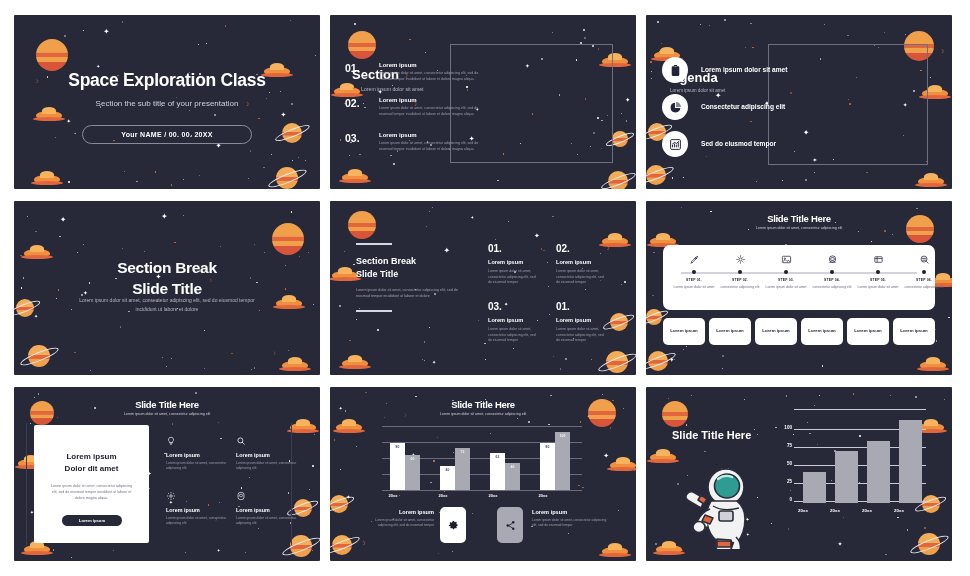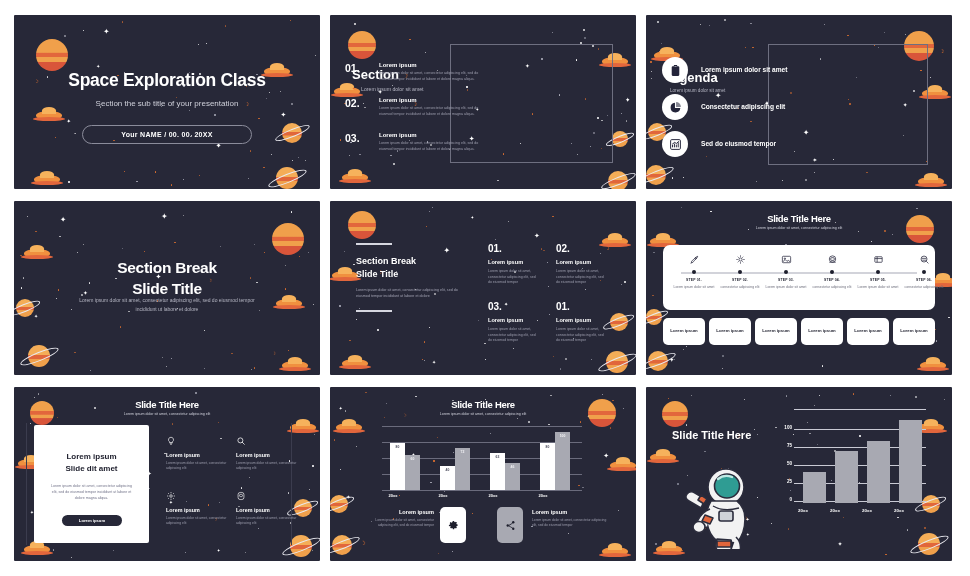--- a/index.html
+++ b/index.html
@@ -876,21 +876,21 @@
         <div class="ring" style="left: -9.24px; top: 6.6px; width: 40.7px; height: 9.24px;"></div>
       </div>
     <div class="bg7"></div>
     <div class="rail" style="left:12px;top:36px;width:1px;height:122px"></div>
     <div class="rail" style="left:277px;top:36px;width:1px;height:122px"></div>
     <div class="s-title-lg s7-title">Slide Title Here</div>
     <div class="s-sub s7-sub">Lorem ipsum dolor sit amet, consectetur adipiscing elit</div>
     <div class="s7-card">
       <h3>
         <span>Lorem ipsum</span><br>
-        <span>Slide dit amet</span>
+        <span>Dolor dit amet</span>
       </h3>
       <p>Lorem ipsum dolor sit amet, consectetur adipiscing elit, sed do eiusmod tempor incididunt ut labore et dolore magna aliqua.</p>
       <div class="s7-btn">Lorem ipsum</div>
     </div>
     <div class="s7-feat" style="left:152px;top:49px">
       <div class="ic">
         <svg width="10" height="10" viewBox="0 0 24 24" fill="none" stroke="#ffffff" stroke-width="1.6">
             <path d="M9 17h6M10 20h4"></path>
             <path d="M12 3a6 6 0 0 0-3.5 10.9V16h7v-2.1A6 6 0 0 0 12 3z"></path>
           </svg>

